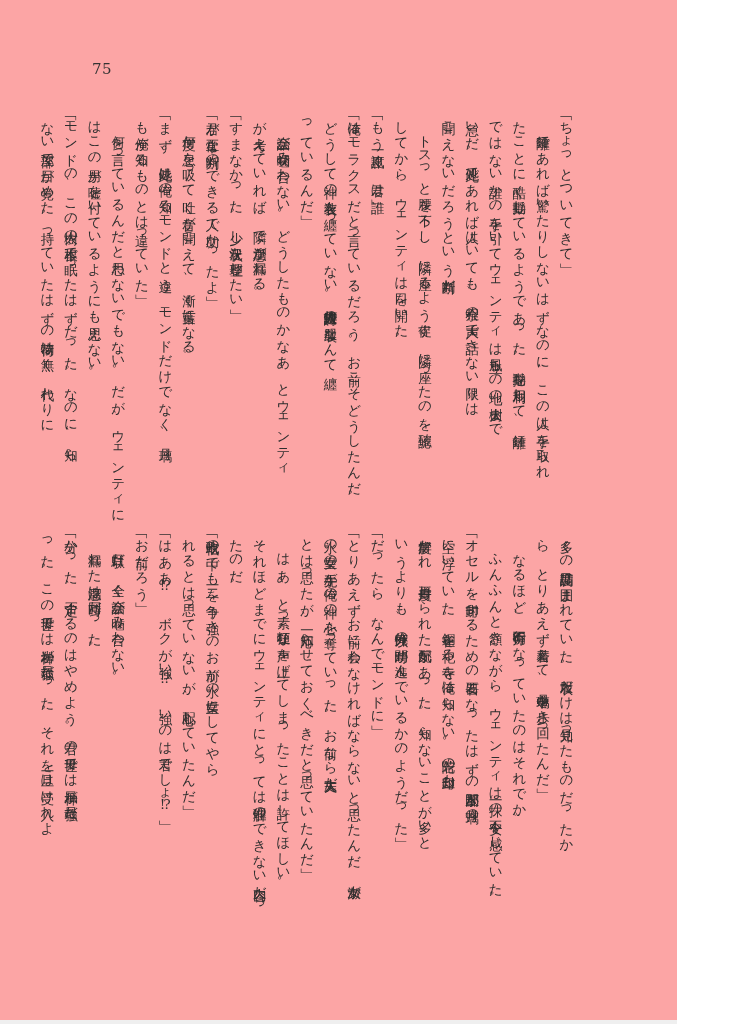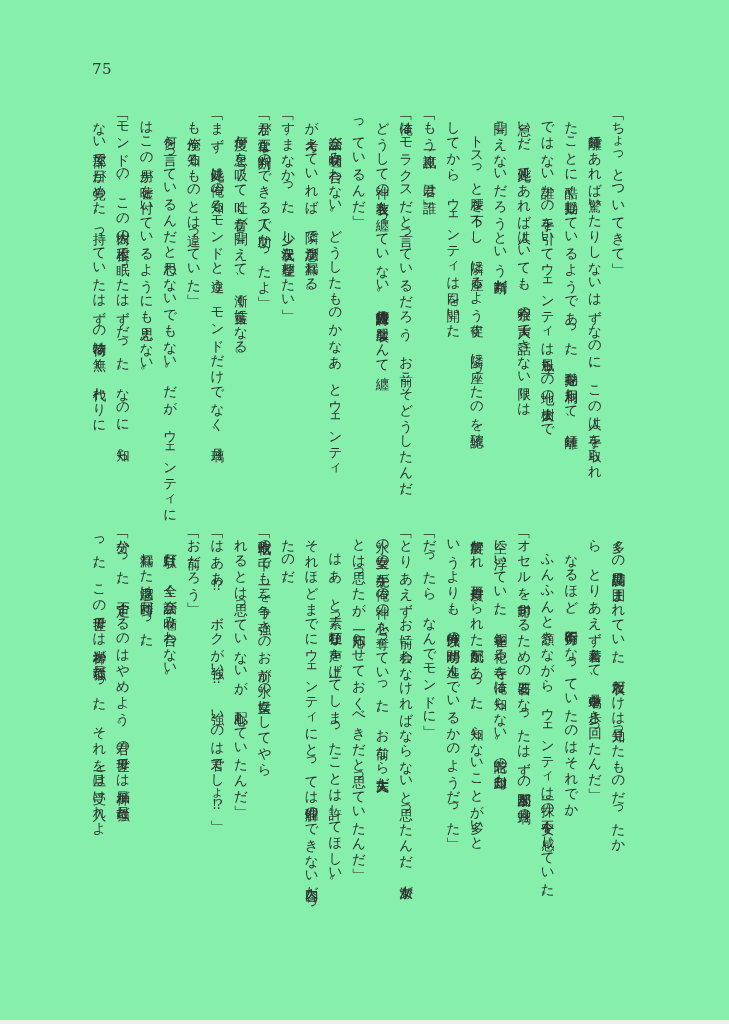--- a/index.html
+++ b/index.html
@@ -2,23 +2,23 @@
 <html lang="ja"><head>
 <meta charset="utf-8">
 <style>
   html, body {
     margin: 0;
     padding: 0;
     background: #ffffff;
   }
   .page {
     position: relative;
-    width: 729px;
+    width: 677px;
     height: 1024px;
-    background: #86efac;
+    background: #fca5a5;
     overflow: hidden;
     font-family: "DejaVu Serif", "Liberation Serif", serif;
     color: #2e2e2e;
   }
   .page-number {
     position: absolute;
     left: 92px;
     top: 60px;
     font-size: 15px;
     letter-spacing: 0.5px;

